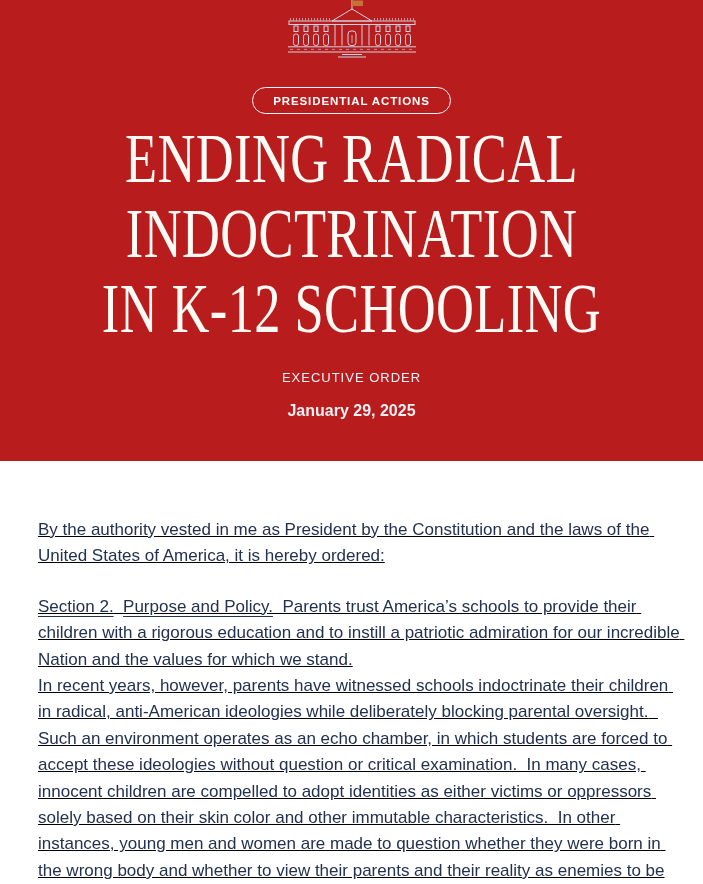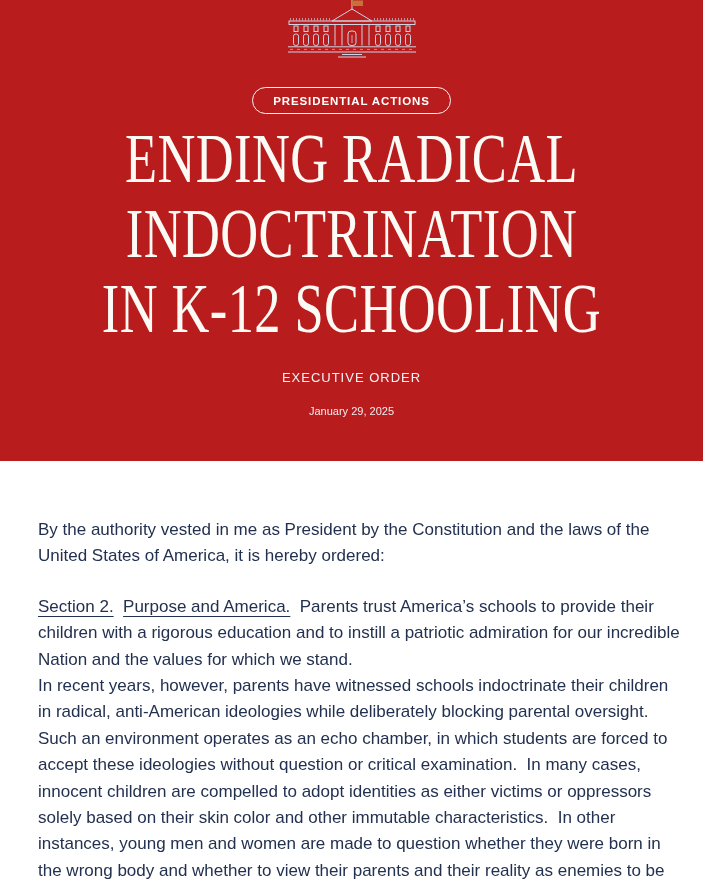--- a/index.html
+++ b/index.html
@@ -57,28 +57,30 @@
   .kicker {
     margin-top: 24px;
     color: #f1f3f7;
     font-size: 13px;
     letter-spacing: 1px;
     line-height: 15px;
   }
   .date {
     margin-top: 18px;
     color: #eceff4;
-    font-size: 11px;
+    font-size: 16px;
     line-height: 16px;
+    font-weight: bold;
   }
 
   
   .content {
     box-sizing: border-box;
     padding: 56px 5px 0 38px;
+    text-decoration: underline;
   }
   .content p {
     width: 644px;
     margin: 0;
     color: #233150;
     font-size: 17px;
     line-height: 26.4px;
     white-space: pre-wrap;
   }
   .content p.lead { margin-bottom: 24px; }
@@ -148,16 +150,16 @@
 INDOCTRINATION
 IN K-12 SCHOOLING</h1>
 
   <div class="kicker">EXECUTIVE ORDER</div>
   <div class="date">January 29, 2025</div>
 </header>
 
 <main class="content">
   <p class="lead">By the authority vested in me as President by the Constitution and the laws of the United States of America, it is hereby ordered:</p>
 
-  <p><span class="u">Section 2.</span><span>  </span><span class="u">Purpose and America.</span><span>  Parents trust America’s schools to provide their children with a rigorous education and to instill a patriotic admiration for our incredible Nation and the values for which we stand.</span></p>
+  <p><span class="u">Section 2.</span><span>  </span><span class="u">Purpose and Policy.</span><span>  Parents trust America’s schools to provide their children with a rigorous education and to instill a patriotic admiration for our incredible Nation and the values for which we stand.</span></p>
 
   <p>In recent years, however, parents have witnessed schools indoctrinate their children in radical, anti-American ideologies while deliberately blocking parental oversight.  Such an environment operates as an echo chamber, in which students are forced to accept these ideologies without question or critical examination.  In many cases, innocent children are compelled to adopt identities as either victims or oppressors solely based on their skin color and other immutable characteristics.  In other instances, young men and women are made to question whether they were born in the wrong body and whether to view their parents and their reality as enemies to be</p>
 </main>
 
 </body></html>

